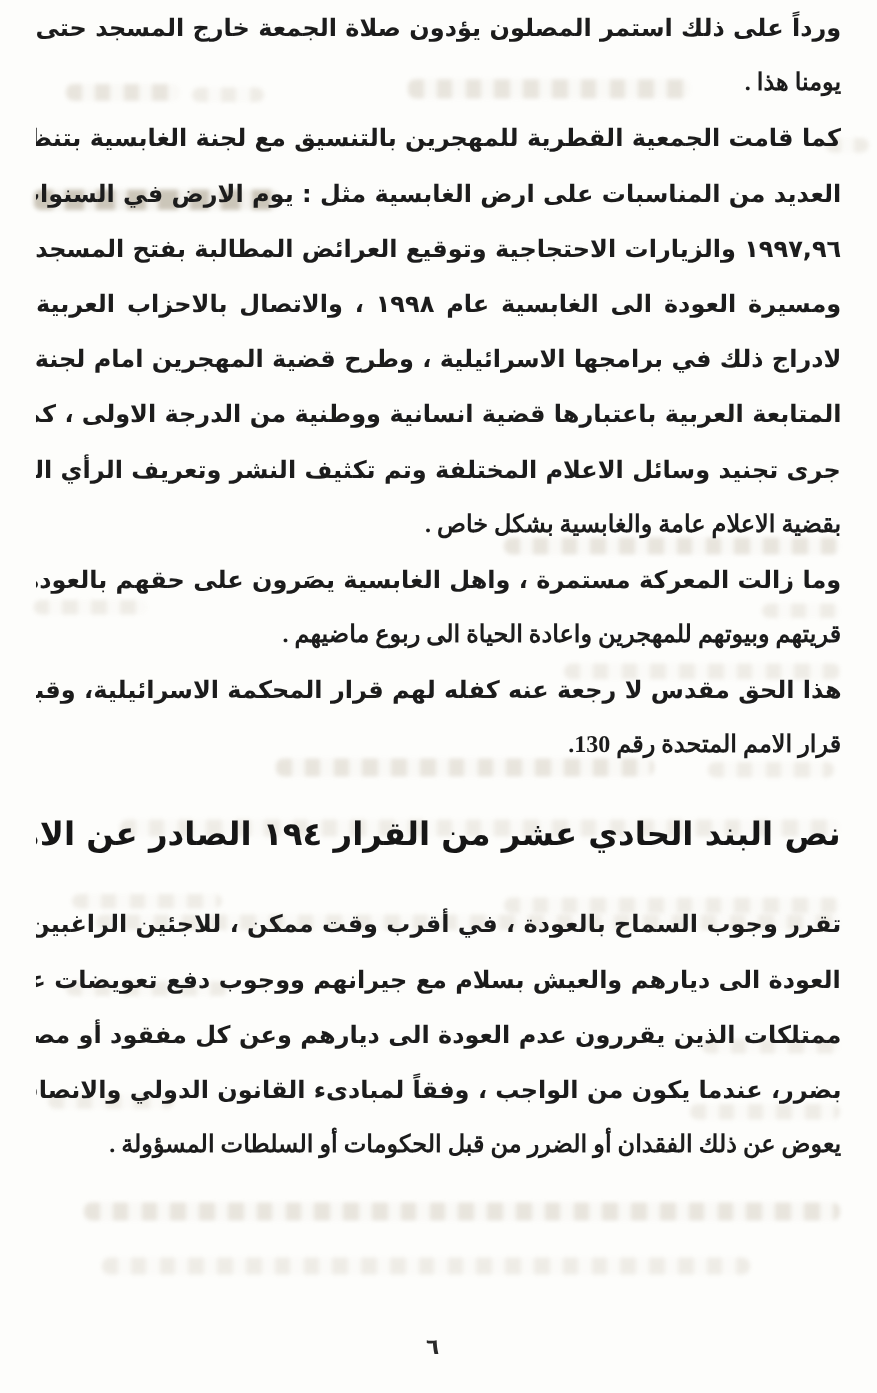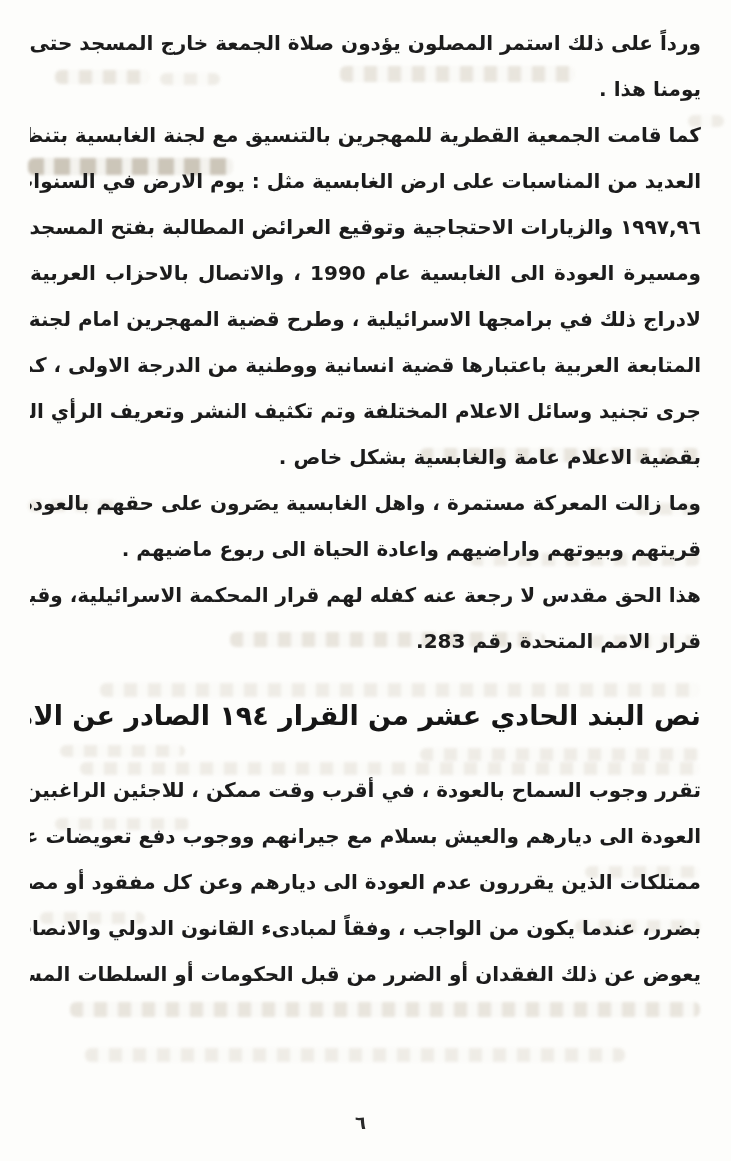--- a/index.html
+++ b/index.html
@@ -10,40 +10,40 @@
     position: relative;
     font-family: "DejaVu Sans", sans-serif;
   }
   .page {
     position: absolute; inset: 0;
     background: #fdfdfb;
   }
   .text-block {
     position: absolute;
     top: 0; right: 30px; left: 30px;
-    padding-top: 20px;
     direction: rtl;
     color: #1c1c1c;
     font-weight: 700;
     font-size: 20px;
   }
   .line {
     height: 46px;
     line-height: 46px;
     overflow: hidden;
     white-space: nowrap;
   }
   .line.j {
     text-align: justify;
     text-align-last: justify;
     text-justify: inter-word;
   }
   .line.e {
     text-align: right;
     text-align-last: right;
+    font-family: Liberation Serif, serif;
   }
   .heading {
     margin: 26px 0 25px 0;
     height: 52px;
     line-height: 52px;
     font-size: 27px;
     font-weight: 700;
     color: #161616;
     text-align: right;
     white-space: nowrap;
@@ -104,29 +104,29 @@
   <div class="bleed light" style="top:920px; left:575px; width:125px; height:13px;"></div>
   <div class="bleed" style="top:1002px;left:70px;  width:630px; height:15px;"></div>
   <div class="bleed light" style="top:1048px;left:85px;  width:540px; height:14px;"></div>
 
   <main class="text-block">
     <div class="line j">ورداً على ذلك استمر المصلون يؤدون صلاة الجمعة خارج المسجد حتى</div>
     <div class="line e">يومنا هذا .</div>
     <div class="line j">كما قامت الجمعية القطرية للمهجرين بالتنسيق مع لجنة الغابسية بتنظيم</div>
     <div class="line j">العديد من المناسبات على ارض الغابسية مثل : يوم الارض في السنوات ٩٥،</div>
     <div class="line j">١٩٩٧,٩٦ والزيارات الاحتجاجية وتوقيع العرائض المطالبة بفتح المسجد ،</div>
-    <div class="line j">ومسيرة العودة الى الغابسية عام 1990 ، والاتصال بالاحزاب العربية</div>
+    <div class="line j">ومسيرة العودة الى الغابسية عام ١٩٩٨ ، والاتصال بالاحزاب العربية</div>
     <div class="line j">لادراج ذلك في برامجها الاسرائيلية ، وطرح قضية المهجرين امام لجنة</div>
     <div class="line j">المتابعة العربية باعتبارها قضية انسانية ووطنية من الدرجة الاولى ، كما</div>
     <div class="line j">جرى تجنيد وسائل الاعلام المختلفة وتم تكثيف النشر وتعريف الرأي العام</div>
     <div class="line e">بقضية الاعلام عامة والغابسية بشكل خاص .</div>
     <div class="line j">وما زالت المعركة مستمرة ، واهل الغابسية يصَرون على حقهم بالعودة الى</div>
-    <div class="line e">قريتهم وبيوتهم واراضيهم واعادة الحياة الى ربوع ماضيهم .</div>
+    <div class="line e">قريتهم وبيوتهم للمهجرين واعادة الحياة الى ربوع ماضيهم .</div>
     <div class="line j">هذا الحق مقدس لا رجعة عنه كفله لهم قرار المحكمة الاسرائيلية، وقبل ذلك</div>
-    <div class="line e">قرار الامم المتحدة رقم 283.</div>
+    <div class="line e">قرار الامم المتحدة رقم 130.</div>
 
     <h1 class="heading">نص البند الحادي عشر من القرار ١٩٤ الصادر عن الامم المتحدة</h1>
 
     <div class="line j">تقرر وجوب السماح بالعودة ، في أقرب وقت ممكن ، للاجئين الراغبين في</div>
     <div class="line j">العودة الى ديارهم والعيش بسلام مع جيرانهم ووجوب دفع تعويضات عن</div>
     <div class="line j">ممتلكات الذين يقررون عدم العودة الى ديارهم وعن كل مفقود أو مصاب</div>
     <div class="line j">بضرر، عندما يكون من الواجب ، وفقاً لمبادىء القانون الدولي والانصاف ، أن</div>
     <div class="line e">يعوض عن ذلك الفقدان أو الضرر من قبل الحكومات أو السلطات المسؤولة .</div>
   </main>
 

